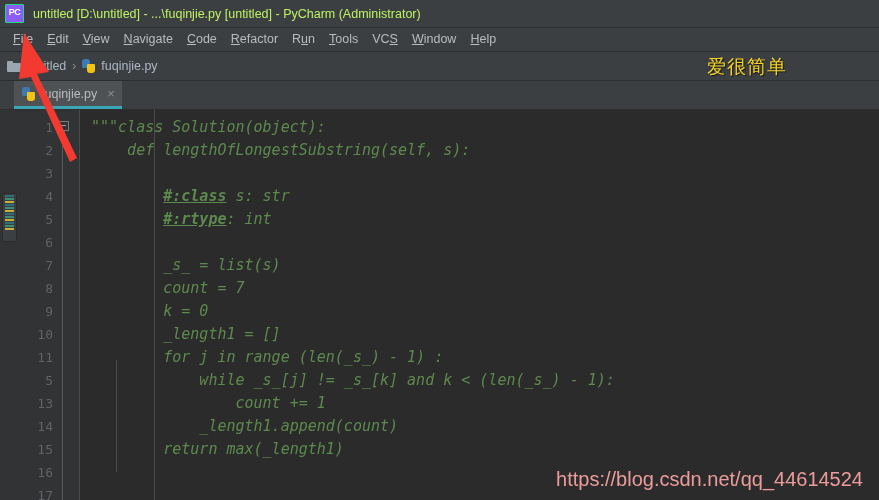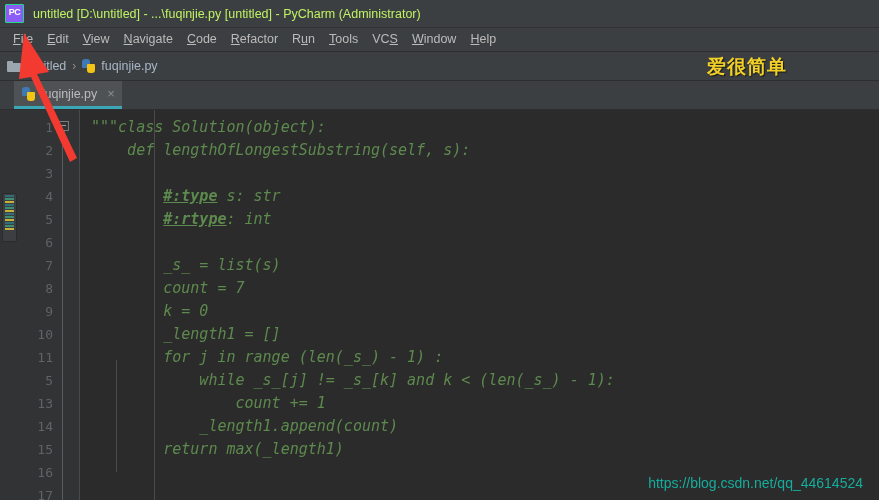--- a/index.html
+++ b/index.html
@@ -142,21 +142,21 @@
     border-radius: 1px 1px 3px 3px;
     background: #f3c414;
     left: 5px; top: 5px;
   }
   .cn-banner {
     position: absolute;
     right: 92px;
     top: 2px;
     color: #f2d027;
     font-size: 19px;
-    font-weight: bold;
+    font-weight: normal;
     letter-spacing: 1px;
     text-shadow: 1px 1px 1px rgba(0,0,0,0.65);
     font-family: "DejaVu Sans", sans-serif;
     white-space: nowrap;
   }
 
   
   .tabbar {
     height: 28px;
     background: #3c3f41;
@@ -294,22 +294,22 @@
     display: block;
     height: 2px;
     margin: 1px 2px;
   }
 
   
   .watermark {
     position: absolute;
     right: 16px;
     bottom: 9px;
-    color: #14b8a6;
-    font-size: 14px;
+    color: #fca5a5;
+    font-size: 20px;
     font-family: "Liberation Sans", sans-serif;
     opacity: 0.92;
     z-index: 7;
     white-space: nowrap;
   }
 
   
   .arrow-svg {
     position: absolute;
     left: 0; top: 0;
@@ -400,21 +400,21 @@
       <div class="fold-line"></div>
     </div>
 
     <div class="code" id="code-pane">
       <div class="guide" style="left:74px; top:0; bottom:0;"></div>
       <div class="guide" style="left:36px; top:250px; bottom:28px;"></div>
       <div class="guide" style="left:74px; top:250px; height:92px;"></div>
     <div class="codeline"><span>"""class Solution(object):</span></div>
         <div class="codeline"><span>    def lengthOfLongestSubstring(self, s):</span></div>
         <div class="codeline"><span></span></div>
-        <div class="codeline"><span>        </span><span class="ul">#:type</span><span> s: str</span></div>
+        <div class="codeline"><span>        </span><span class="ul">#:class</span><span> s: str</span></div>
         <div class="codeline"><span>        </span><span class="ul">#:rtype</span><span>: int</span></div>
         <div class="codeline"><span></span></div>
         <div class="codeline"><span>        _s_ = list(s)</span></div>
         <div class="codeline"><span>        count = 7</span></div>
         <div class="codeline"><span>        k = 0</span></div>
         <div class="codeline"><span>        _length1 = []</span></div>
         <div class="codeline"><span>        for j in range (len(_s_) - 1) :</span></div>
         <div class="codeline"><span>            while _s_[j] != _s_[k] and k &lt; (len(_s_) - 1):</span></div>
         <div class="codeline"><span>                count += 1</span></div>
         <div class="codeline"><span>            _length1.append(count)</span></div>

